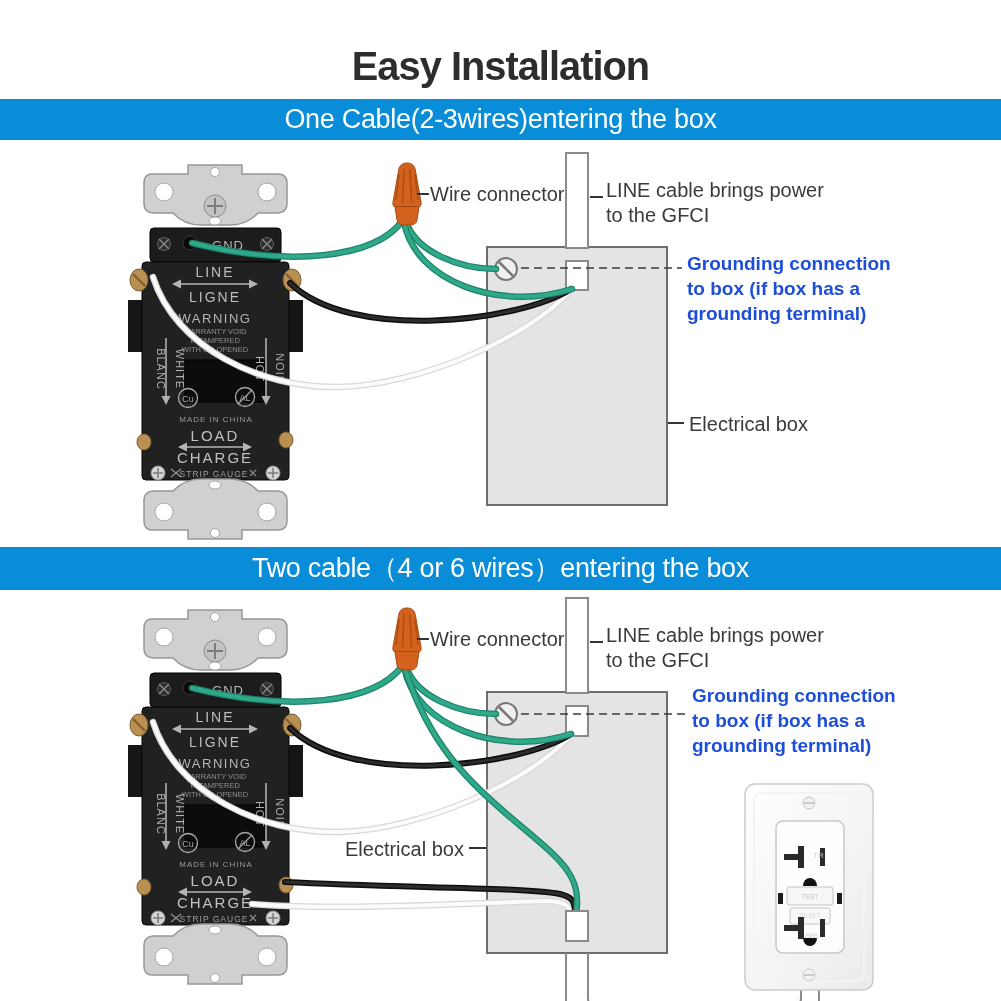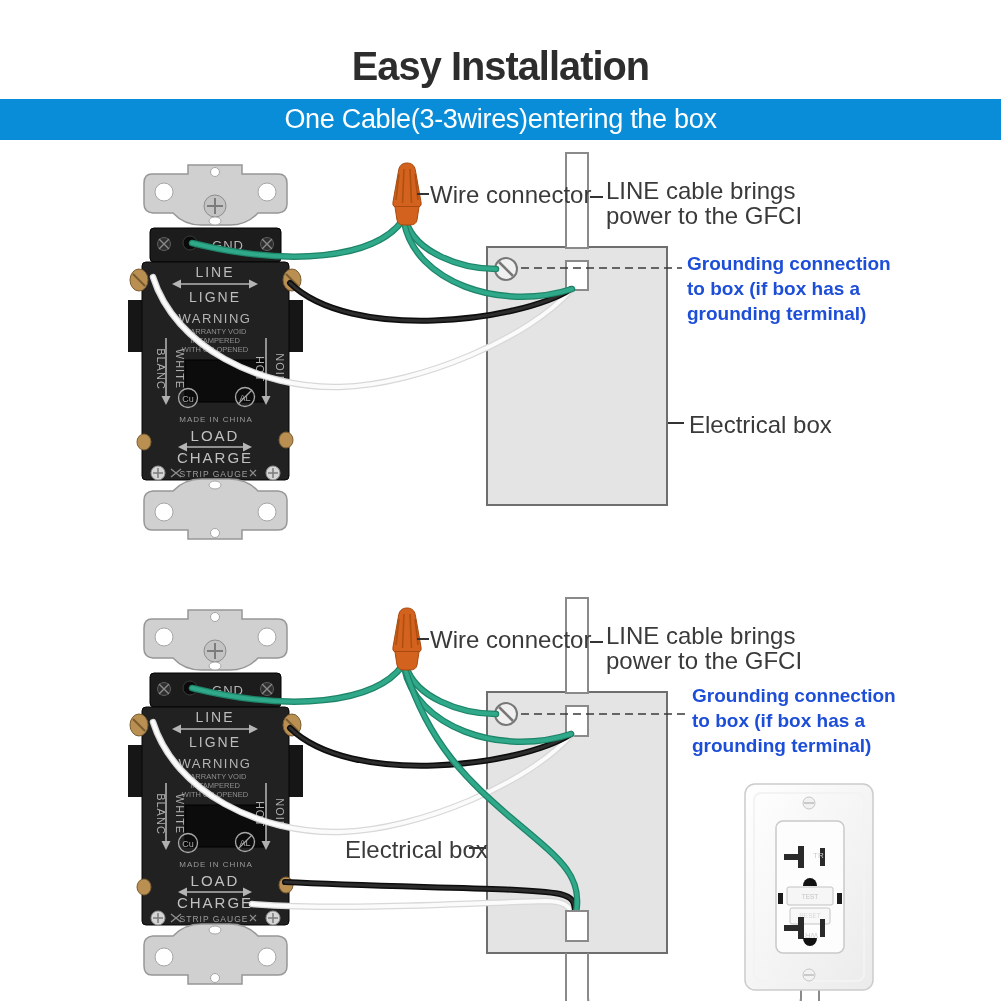--- a/index.html
+++ b/index.html
@@ -5,31 +5,32 @@
   html,body{margin:0;padding:0;background:#fff;}
   #stage{position:relative;width:1001px;height:1001px;background:#fff;overflow:hidden;
          font-family:"Liberation Sans",sans-serif;margin-top:37px;}
   .title{position:absolute;left:0;top:6px;width:1001px;text-align:center;
          font-size:41px;font-weight:800;color:#2d2d2d;letter-spacing:-1px;
          transform:scaleX(.97);}
   .banner{position:absolute;left:0;width:1001px;background:#0a8dd9;color:#fff;
           text-align:center;font-size:27px;font-weight:500;letter-spacing:-.3px;}
   #banner1{top:62px;height:41px;line-height:41px;}
   #banner2{top:510px;height:43px;line-height:43px;}
-  .note{position:absolute;color:#3a3a3a;font-size:24px;line-height:25px;}
+  .note{position:absolute;color:#3a3a3a;font-size:20px;line-height:25px;}
   .note.b{font-weight:bold;font-size:19px;color:#1d4ed8;}
   svg{position:absolute;left:0;top:0;}
   text{font-family:"Liberation Sans",sans-serif;}
 </style>
 </head>
 <body>
 <div id="stage">
 
 <div class="title">Easy Installation</div>
-<div class="banner" id="banner1">One Cable(3-3wires)entering the box</div>
+<div class="banner" id="banner1">One Cable(2-3wires)entering the box</div>
+<div class="banner" id="banner2">Two cable（4 or 6 wires）entering the box</div>
 
 <svg width="1001" height="1001" viewBox="0 0 1001 1001">
   <defs>
 
     <symbol id="gfci" viewBox="0 0 175 380">
 
       <g>
         <path d="M24,12 H60 V3 H114 V12 H150 Q159,12 159,21 V42 Q159,50 150,51 H130 Q118,64 99,63 H76 Q57,64 45,51 H25 Q16,50 16,42 V21 Q16,12 24,12 Z" fill="#d0d0d0" stroke="#979797" stroke-width="1.5"></path>
         <circle cx="36" cy="30" r="9" fill="#ffffff" stroke="#a6a6a6"></circle>
         <circle cx="139" cy="30" r="9" fill="#ffffff" stroke="#a6a6a6"></circle>

